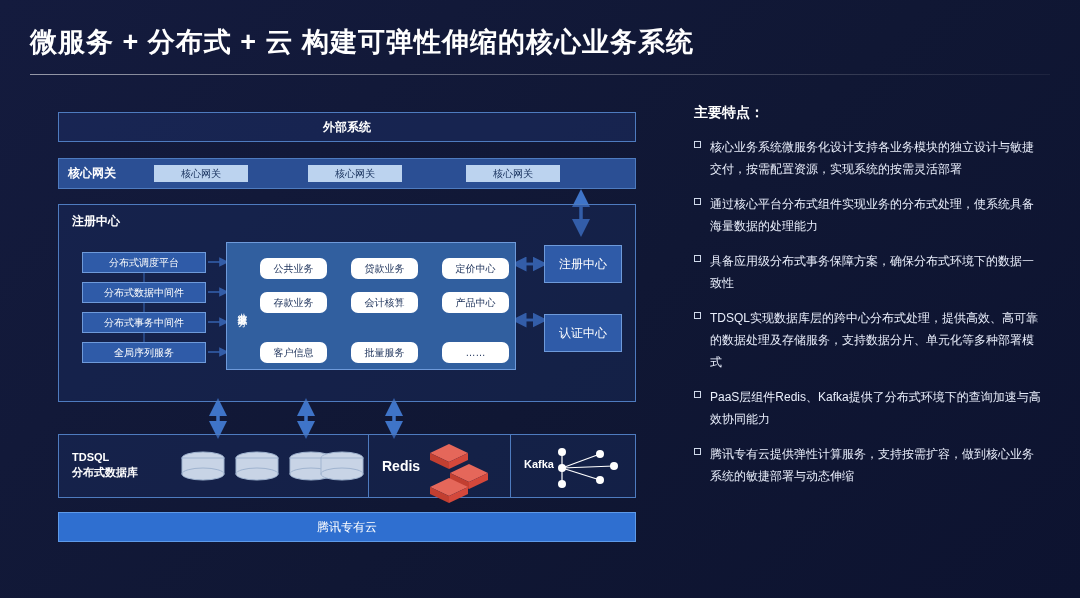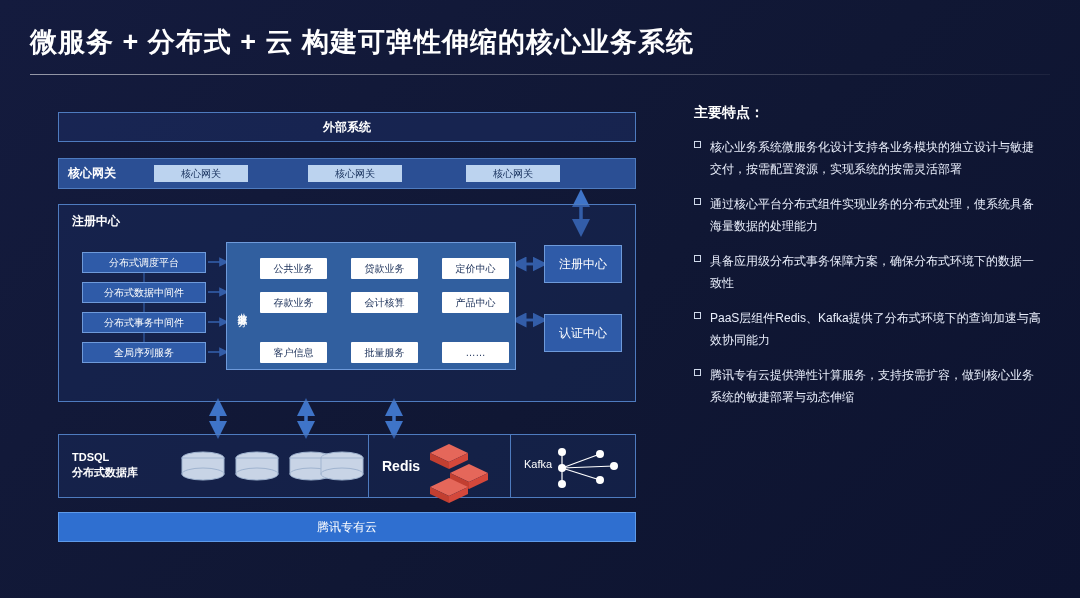--- a/index.html
+++ b/index.html
@@ -100,21 +100,21 @@
     writing-mode: vertical-rl;
     display: flex; align-items: center; justify-content: center;
     line-height: 12px;
     letter-spacing: 1px;
   }
   .chip {
     position: absolute; width: 67px; height: 21px;
     background: #fff; color: #1a2f58;
     font-size: 10px;
     display: flex; align-items: center; justify-content: center;
-    border-radius: 1px;
+    border-radius: 7px;
   }
   .r0 { top: 146px; }
   .r1 { top: 180px; }
   .r2 { top: 214px; margin-top: 16px; }
   .c0 { left: 202px; }
   .c1 { left: 293px; }
   .c2 { left: 384px; }
 
   .right-box {
     position: absolute; left: 486px; width: 78px; height: 38px;
@@ -136,21 +136,21 @@
   .tdsql-label {
     position: absolute; left: 14px; top: 338px;
     font-size: 11px; line-height: 15px; color: #fff; font-weight: bold;
   }
   .redis-label {
     position: absolute; left: 324px; top: 346px;
     font-size: 14px; color: #fff; font-weight: bold;
   }
   .kafka-label {
     position: absolute; left: 466px; top: 346px;
-    font-size: 11px; color: #fff; font-weight: normal;
+    font-size: 11px; color: #fff; font-weight: bold;
   }
   .cloud-band {
     position: absolute; left: 0; top: 400px; width: 578px; height: 30px;
     background: #2f6fd0; border: 1px solid #5e9ae8;
     display: flex; align-items: center; justify-content: center;
     font-size: 12px; font-weight: normal; color: #fff;
   }
   svg.overlay { position: absolute; left: 0; top: 0; width: 578px; height: 432px; overflow: visible; }
 
   
@@ -345,19 +345,23 @@
   <div class="feat">
     <span class="sq"></span>
     <p>通过核心平台分布式组件实现业务的分布式处理，使系统具备海量数据的处理能力</p>
   </div>
   <div class="feat">
     <span class="sq"></span>
     <p>具备应用级分布式事务保障方案，确保分布式环境下的数据一致性</p>
   </div>
   <div class="feat">
     <span class="sq"></span>
+    <p>TDSQL实现数据库层的跨中心分布式处理，提供高效、高可靠的数据处理及存储服务，支持数据分片、单元化等多种部署模式</p>
+  </div>
+  <div class="feat">
+    <span class="sq"></span>
     <p>PaaS层组件Redis、Kafka提供了分布式环境下的查询加速与高效协同能力</p>
   </div>
   <div class="feat">
     <span class="sq"></span>
     <p>腾讯专有云提供弹性计算服务，支持按需扩容，做到核心业务系统的敏捷部署与动态伸缩</p>
   </div>
 </div>
 
 </body></html>

